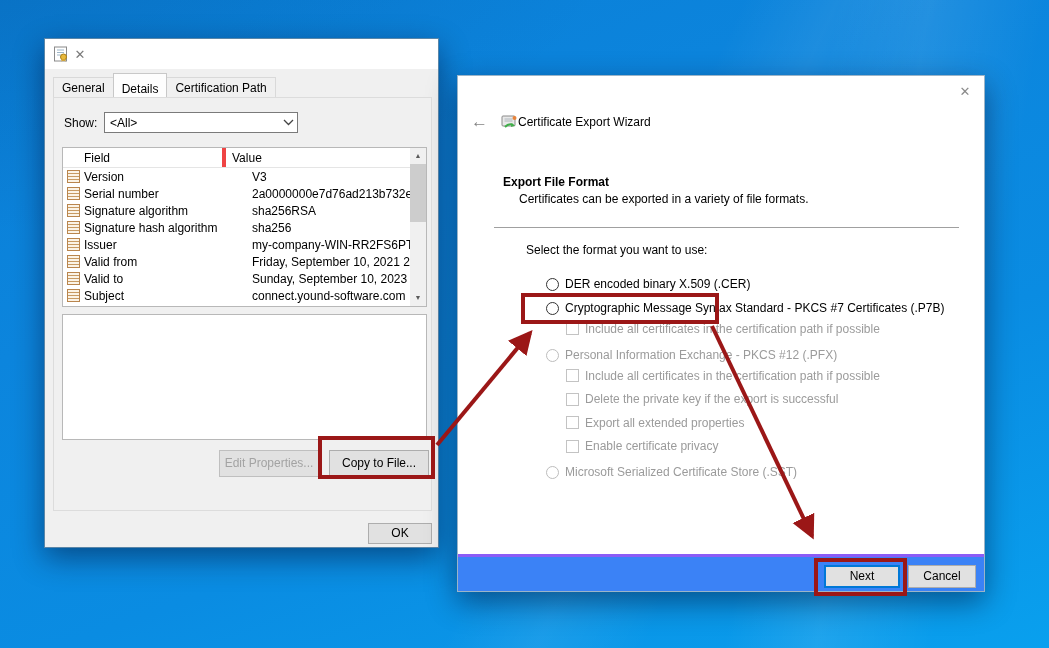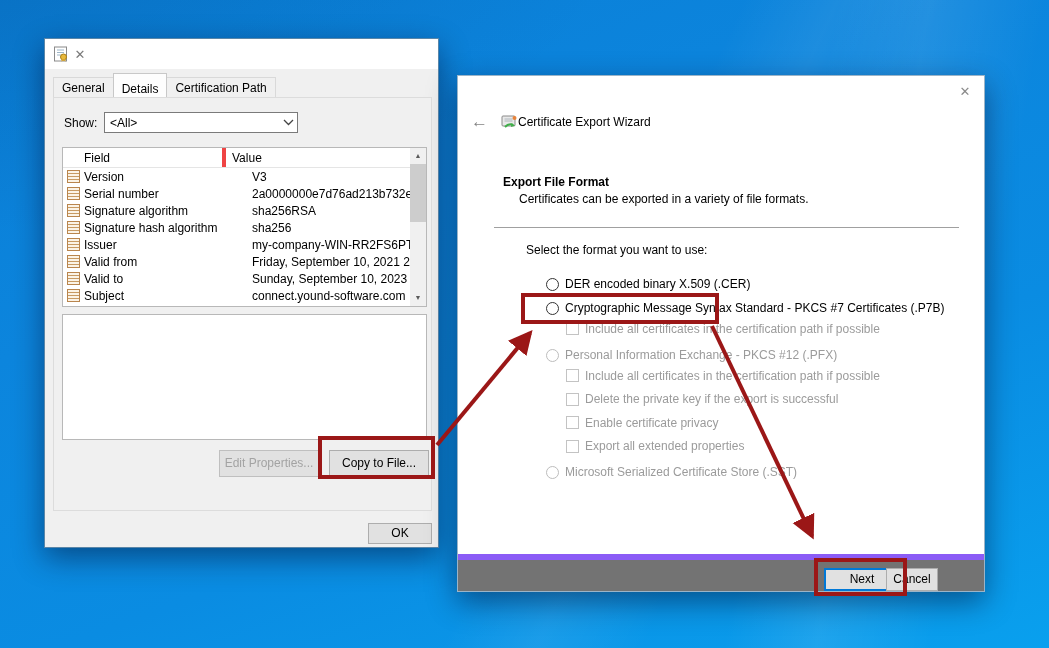--- a/index.html
+++ b/index.html
@@ -69,23 +69,23 @@
   .opt-row { display:flex; align-items:center; height:19px; margin-bottom:4.5px; }
   .opt-row.indent0 { padding-left:88px;align-items:flex-end; }
   .opt-row.indent1 { padding-left:108px; }
   .radio { width:13px; height:13px; border-radius:50%; border:1px solid #333; background:#fff; margin-right:6px;
     position:relative; flex:0 0 13px; }
   .radio.sel::after { content:""; position:absolute; left:2px; top:2px; width:7px; height:7px; border-radius:50%; background:#111; }
   .check { width:13px; height:13px; border:1px solid #8f8f8f; background:#fff; margin-right:6px; flex:0 0 13px; }
   .opt-row.off .radio { border-color:#bdbdbd; }
   .opt-row.off .check { border-color:#c3c3c3; }
   .opt-row.off .opt-label { color:#9b9b9b; }
-  .wiz-footer { position:absolute; left:0; bottom:0; width:100%; height:37px; background:#737373; border-top:6px solid #8b5cf6; }
+  .wiz-footer { position:absolute; left:0; bottom:0; width:100%; height:37px; background:#3b82f6; border-top:3px solid #8b5cf6; }
   .next-btn { position:absolute; left:366px; top:8px; width:76px; height:23px; line-height:19px; border:2px solid #0078d7; }
-  .cancel-btn { position:absolute; left:428px; top:8px; width:52px; height:23px; line-height:21px; }
+  .cancel-btn { position:absolute; left:450px; top:8px; width:68px; height:23px; line-height:21px; }
 
   
   .anno-box { position:absolute; border:4px solid #9b1717; pointer-events:none; z-index:20; }
   .anno-copy { left:318px; top:436px; width:117px; height:43px; }
   .anno-b64 { left:521px; top:293px; width:198px; height:31px; }
   .anno-next { left:814px; top:558px; width:93px; height:38px; }
   .anno-svg { position:absolute; inset:0; width:1049px; height:648px; pointer-events:none; z-index:21; }
 
   
   .cert-icon-svg, .wiz-icon-svg { display:block; }
@@ -237,25 +237,25 @@
         <div class="opt-row indent1 off">
           <span class="check"></span>
           <span class="opt-label">Include all certificates in the certification path if possible</span>
         </div>
         <div class="opt-row indent1 off">
           <span class="check"></span>
           <span class="opt-label">Delete the private key if the export is successful</span>
         </div>
         <div class="opt-row indent1 off">
           <span class="check"></span>
+          <span class="opt-label">Export all extended properties</span>
+        </div>
+        <div class="opt-row indent1 off">
+          <span class="check"></span>
           <span class="opt-label">Enable certificate privacy</span>
-        </div>
-        <div class="opt-row indent1 off">
-          <span class="check"></span>
-          <span class="opt-label">Export all extended properties</span>
         </div>
         <div class="opt-row indent0 off">
           <span class="radio"></span>
           <span class="opt-label">Microsoft Serialized Certificate Store (.SST)</span>
         </div>
       </div>
 
     <div class="wiz-footer">
       <span class="btn next-btn">Next</span>
       <span class="btn cancel-btn">Cancel</span>

